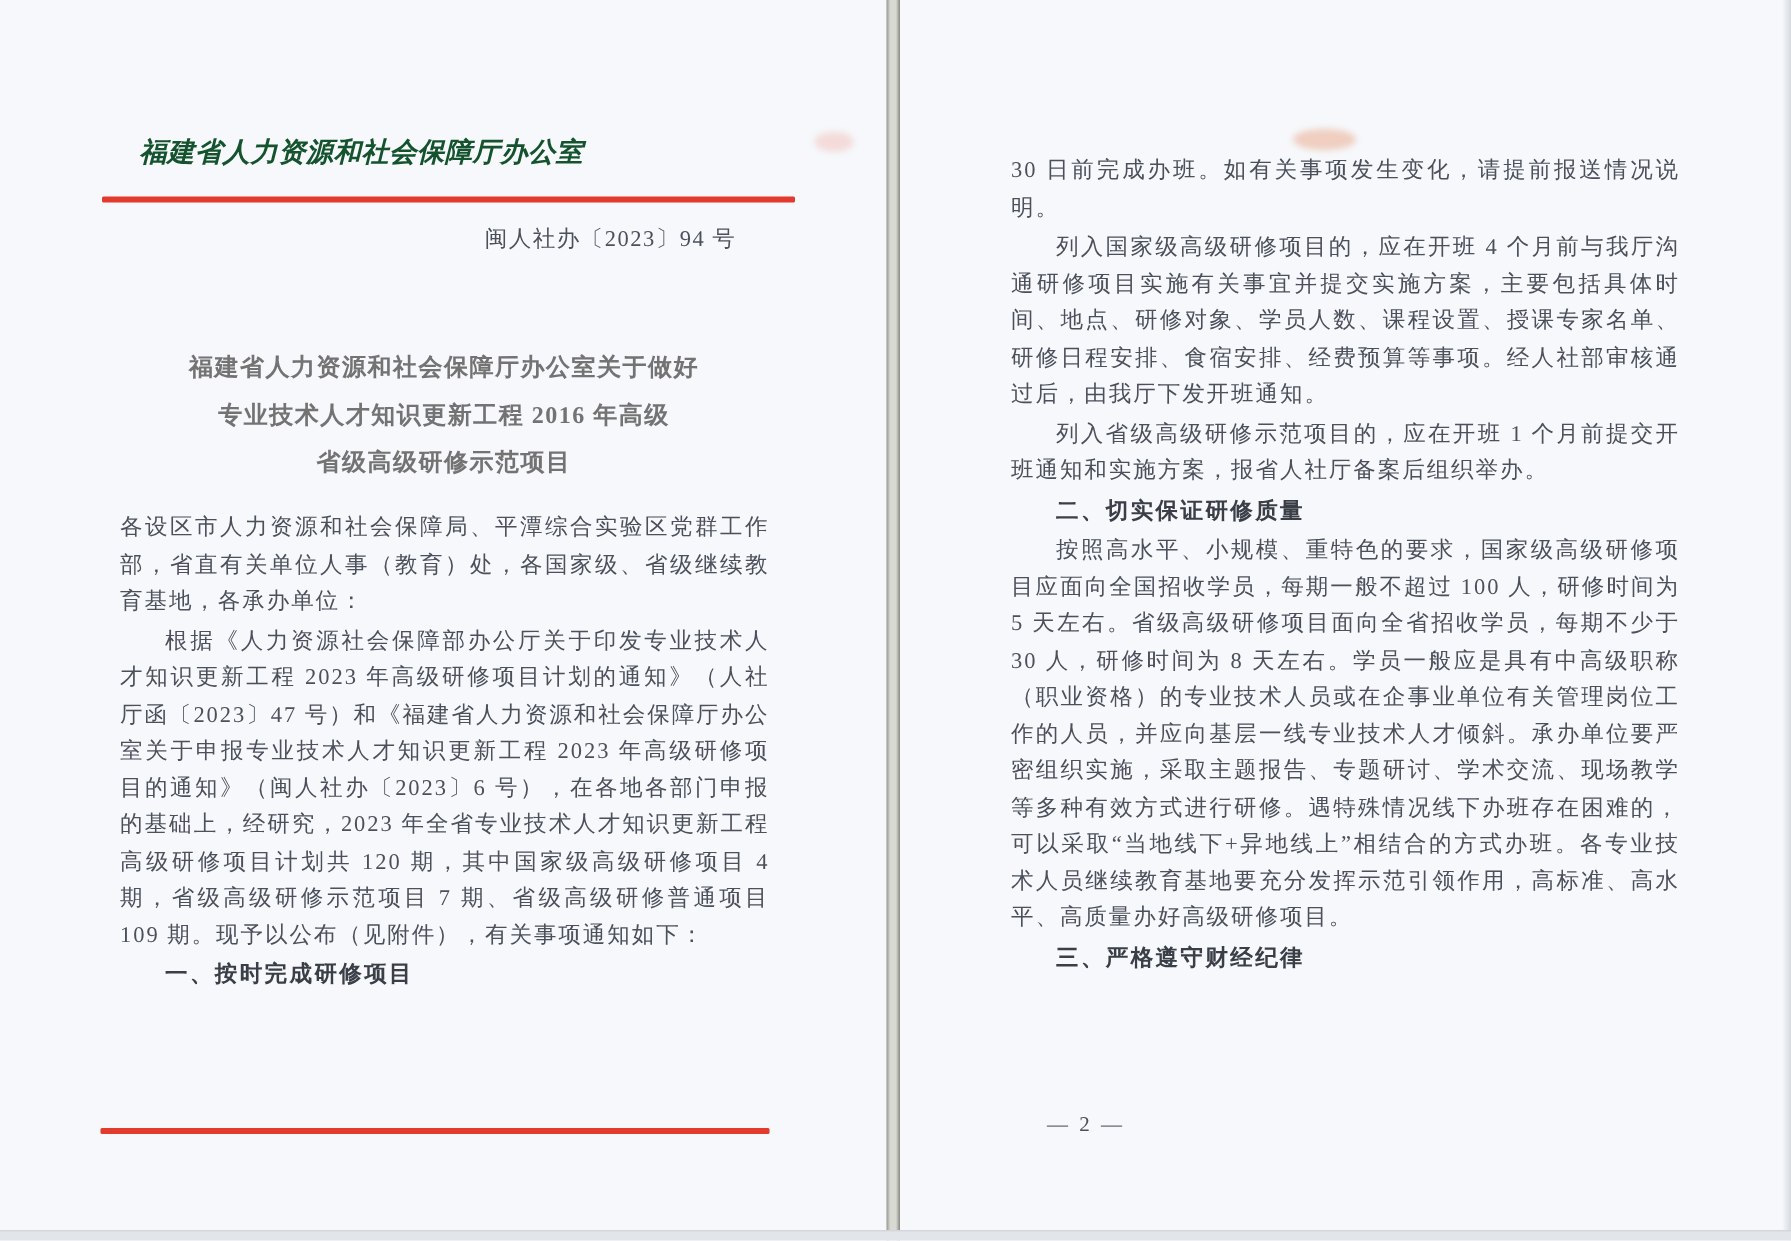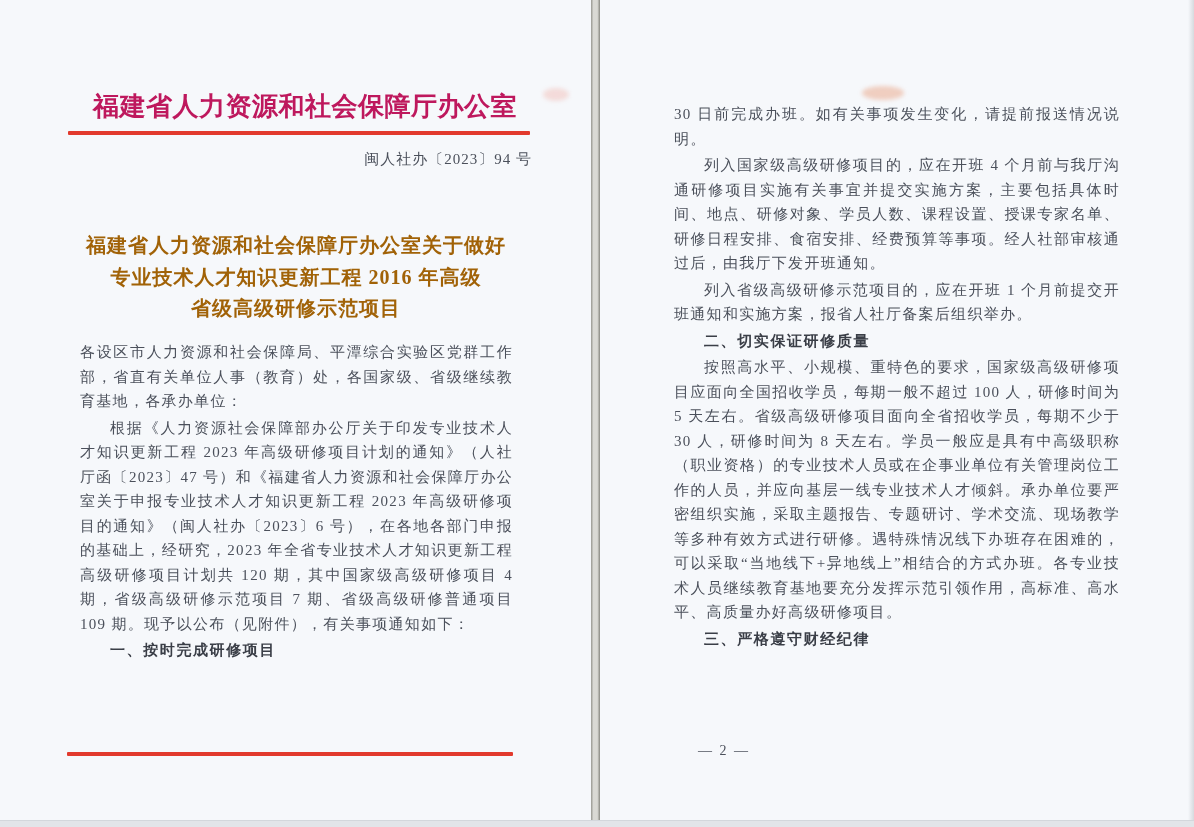--- a/index.html
+++ b/index.html
@@ -46,52 +46,53 @@
     border-radius: 50%;
     filter: blur(2px);
   }
   .smudge-a { left: 543px; top: 88px;  width: 26px; height: 13px; background: rgba(235,120,100,0.22); }
   .smudge-b { left: 262px; top: 86px;  width: 42px; height: 14px; background: rgba(224,110,55,0.30); }
 
   
   .agency {
     position: absolute;
     left: 93px; top: 89px;
-    font-size: 26px;
+    font-size: 18px;
     font-weight: bold;
     letter-spacing: 0.5px;
-    color: #be185d;
+    color: #14532d;
     white-space: nowrap;
+    font-style: italic;
   }
   .rule-top {
     position: absolute;
     left: 68px; top: 131px;
     width: 462px; height: 4px;
     background: #e23a2d;
     border-radius: 1px;
   }
   .doc-number {
     position: absolute;
     left: 282px; top: 150px;
     width: 250px;
-    text-align: right;
+    text-align: center;
     font-size: 15px;
     letter-spacing: 1px;
     color: #4b505b;
   }
   .doc-title {
     position: absolute;
     left: 40px; top: 230px;
     width: 512px;
     text-align: center;
-    font-size: 20px;
+    font-size: 16px;
     font-weight: bold;
     line-height: 31.5px;
     letter-spacing: 1px;
-    color: #a16207;
+    color: #737373;
   }
 
   
   .body {
     position: absolute;
     font-size: 15px;
     line-height: 24.5px;
     letter-spacing: 1.3px;
     color: #4b505b;
     text-align: justify;

